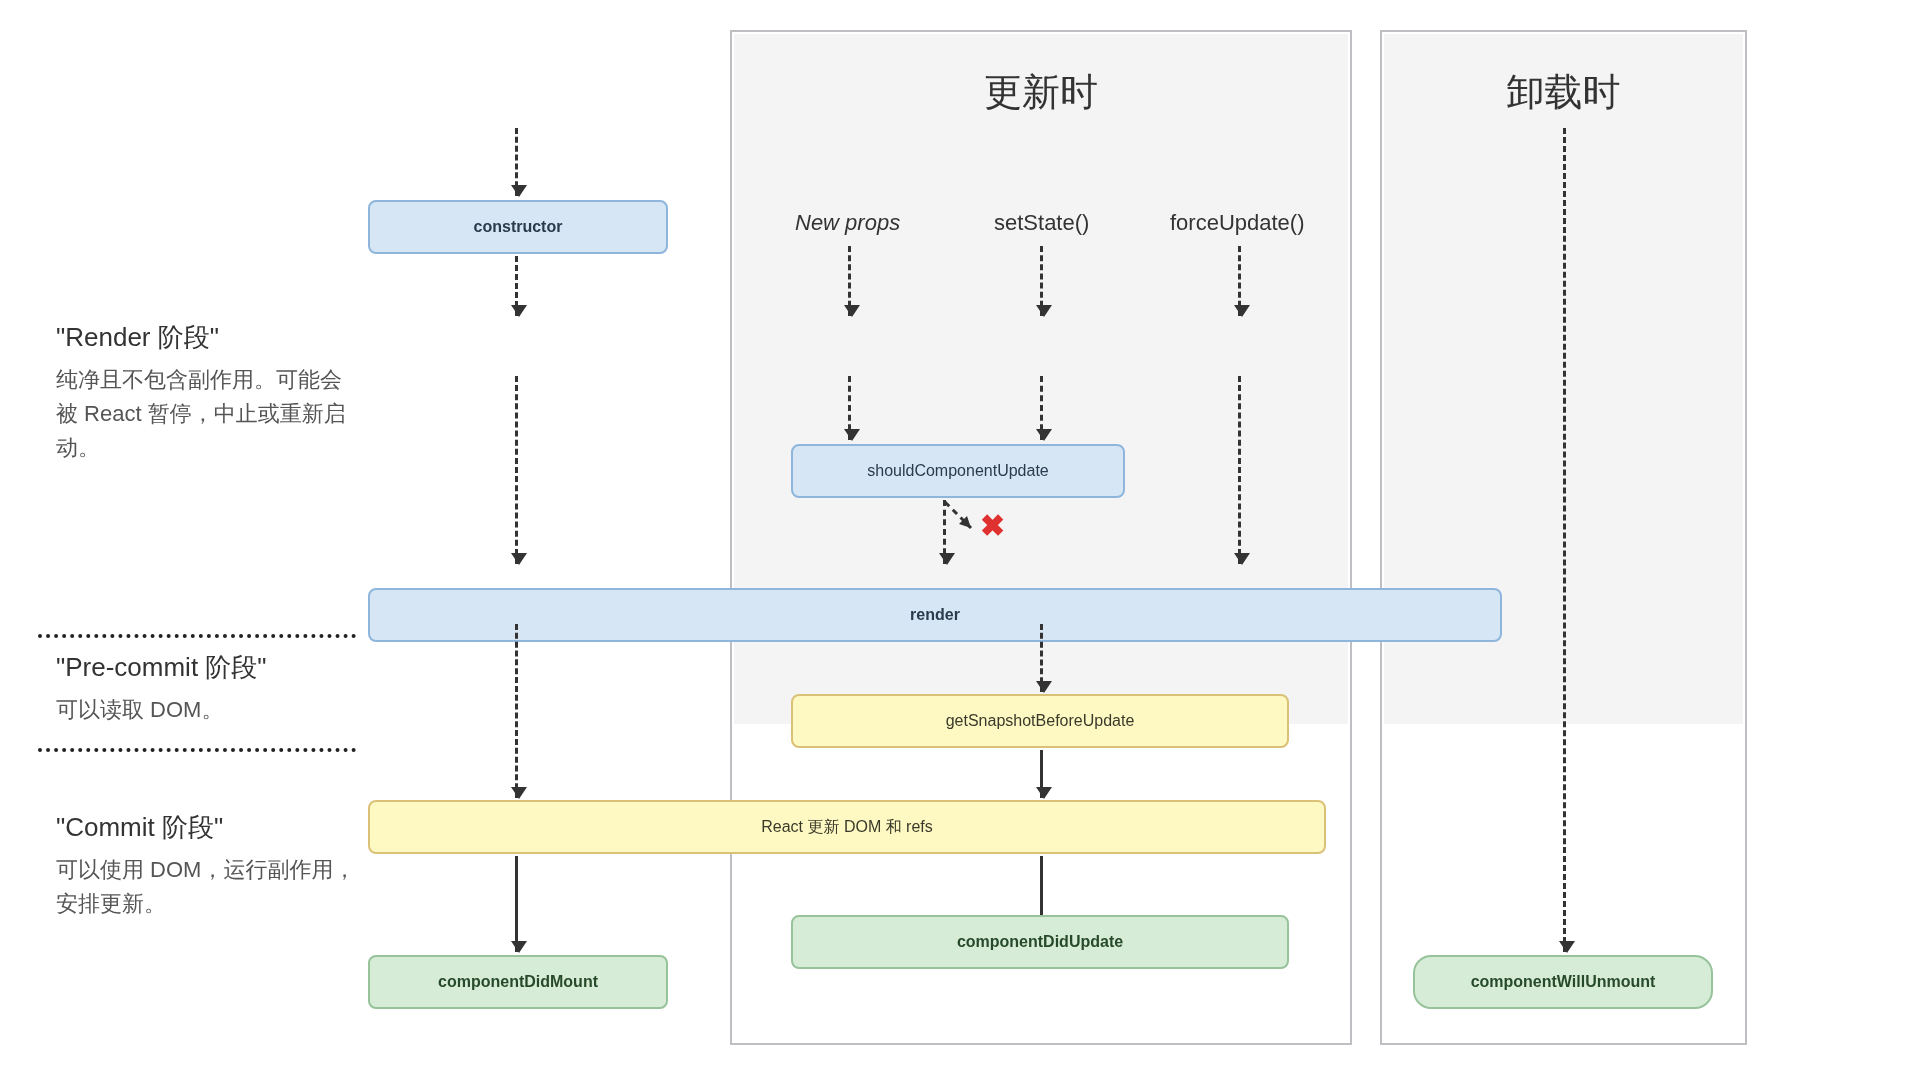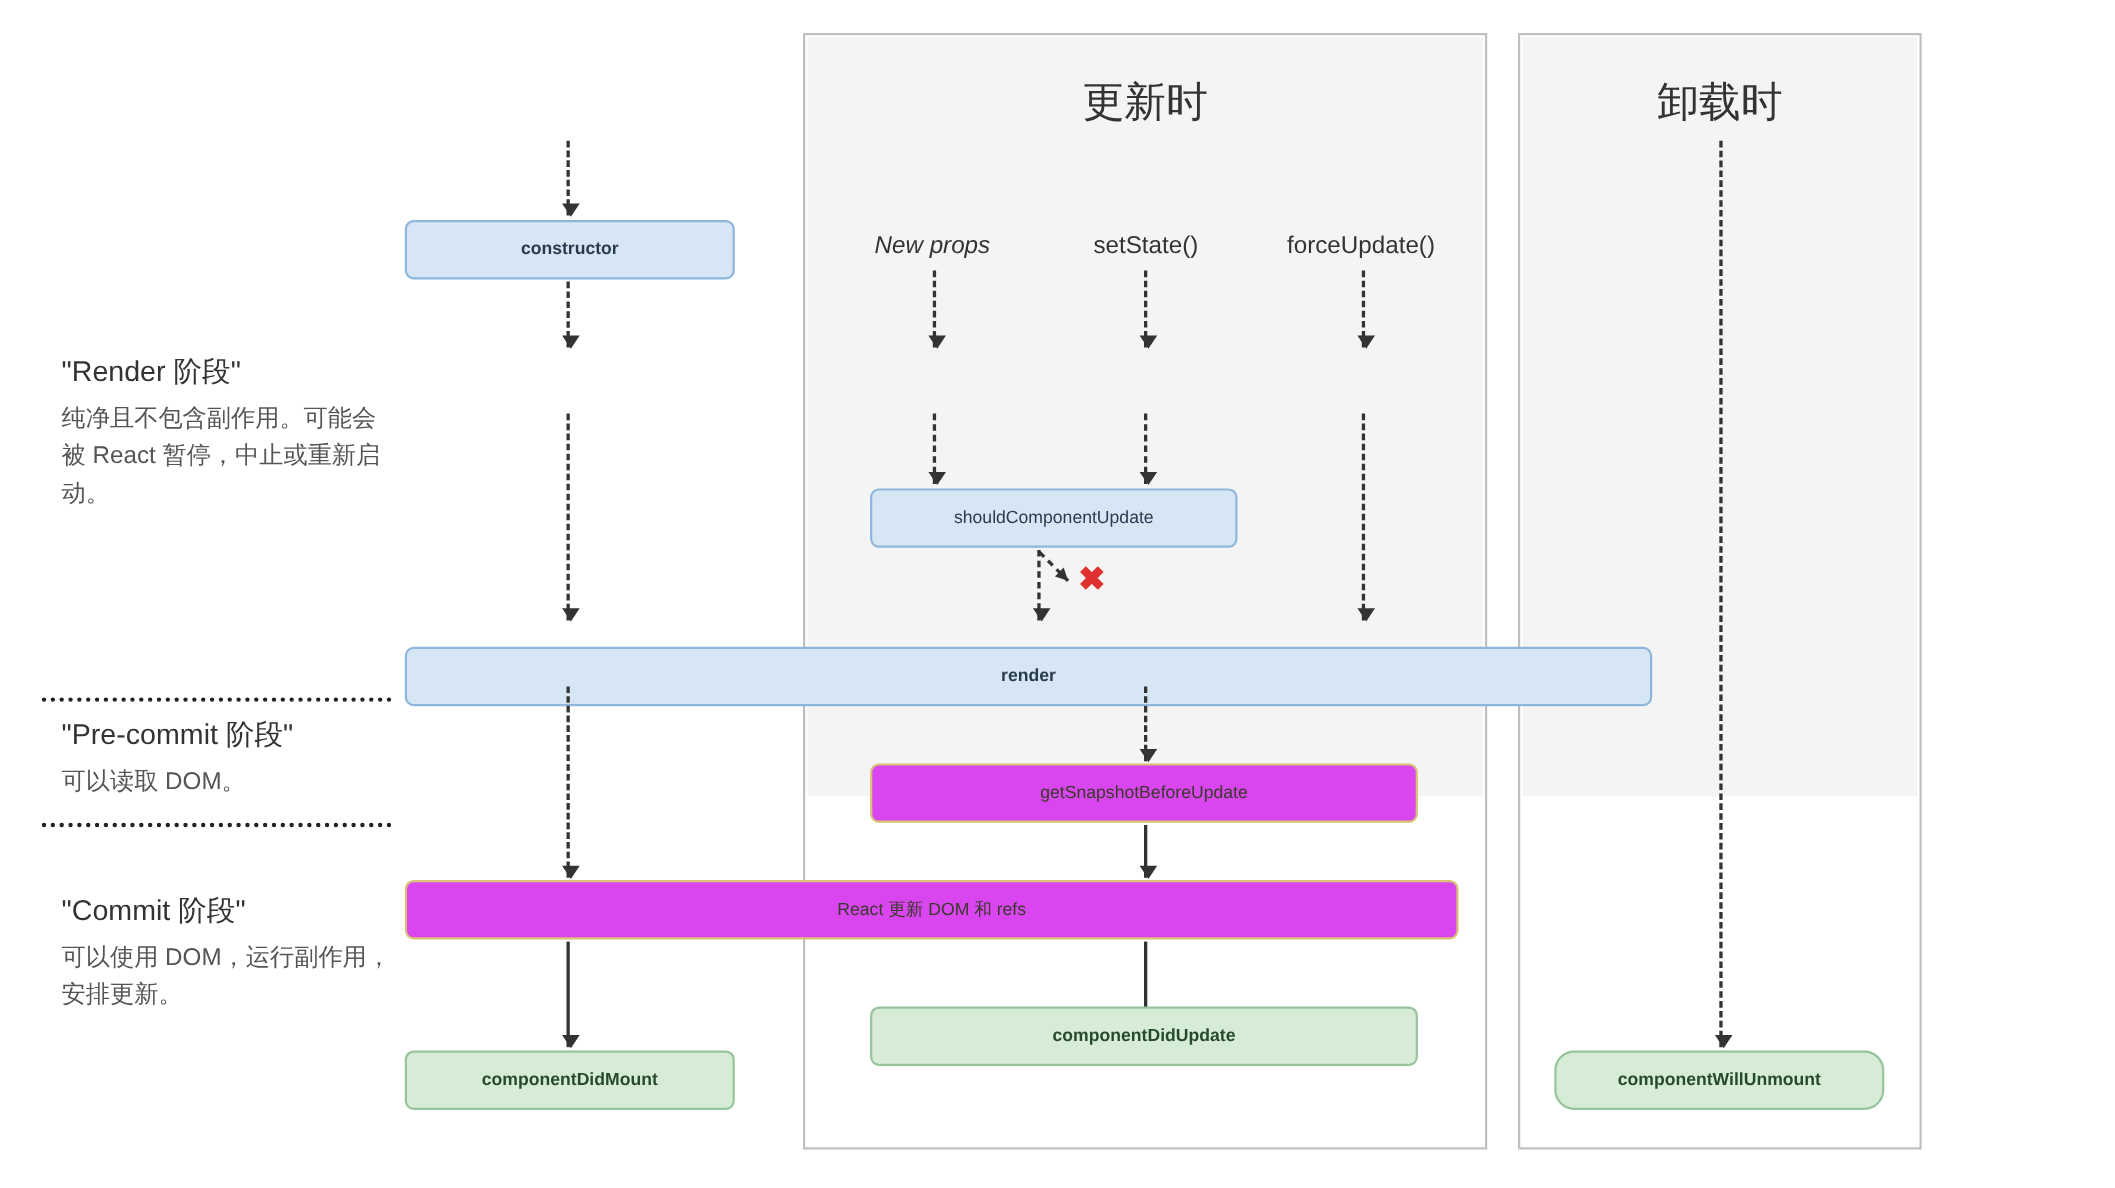--- a/index.html
+++ b/index.html
@@ -53,21 +53,21 @@
   .node {
     position: absolute;
     height: 54px;
     border-radius: 8px;
     display: flex; align-items: center; justify-content: center;
     font-size: 16px;
     border: 2px solid;
   }
   .node.bold { font-weight: 700; }
   .blue   { background: #d6e6f5; border-color: #8eb6dc; color: #2a3b4d; }
-  .yellow { background: #d946ef; border-color: #dac177; color: #3a3a2a; }
+  .yellow { background: #fef9c3; border-color: #dac177; color: #3a3a2a; }
   .green  { background: #d6ecd7; border-color: #97c39b; color: #274a2a; }
 
   .textlabel {
     position: absolute;
     font-size: 22px;
     color: #333;
     white-space: nowrap;
   }
   .textlabel.italic { font-style: italic; }
 

